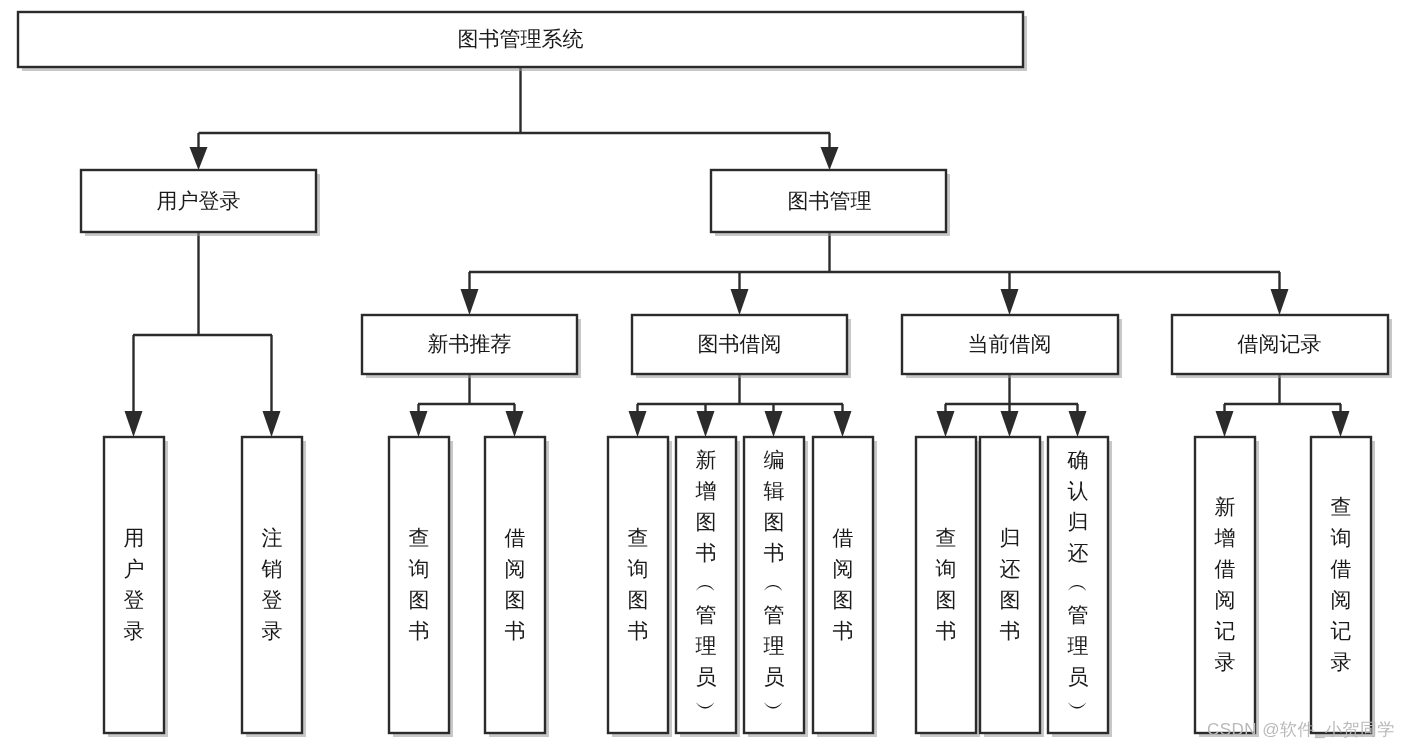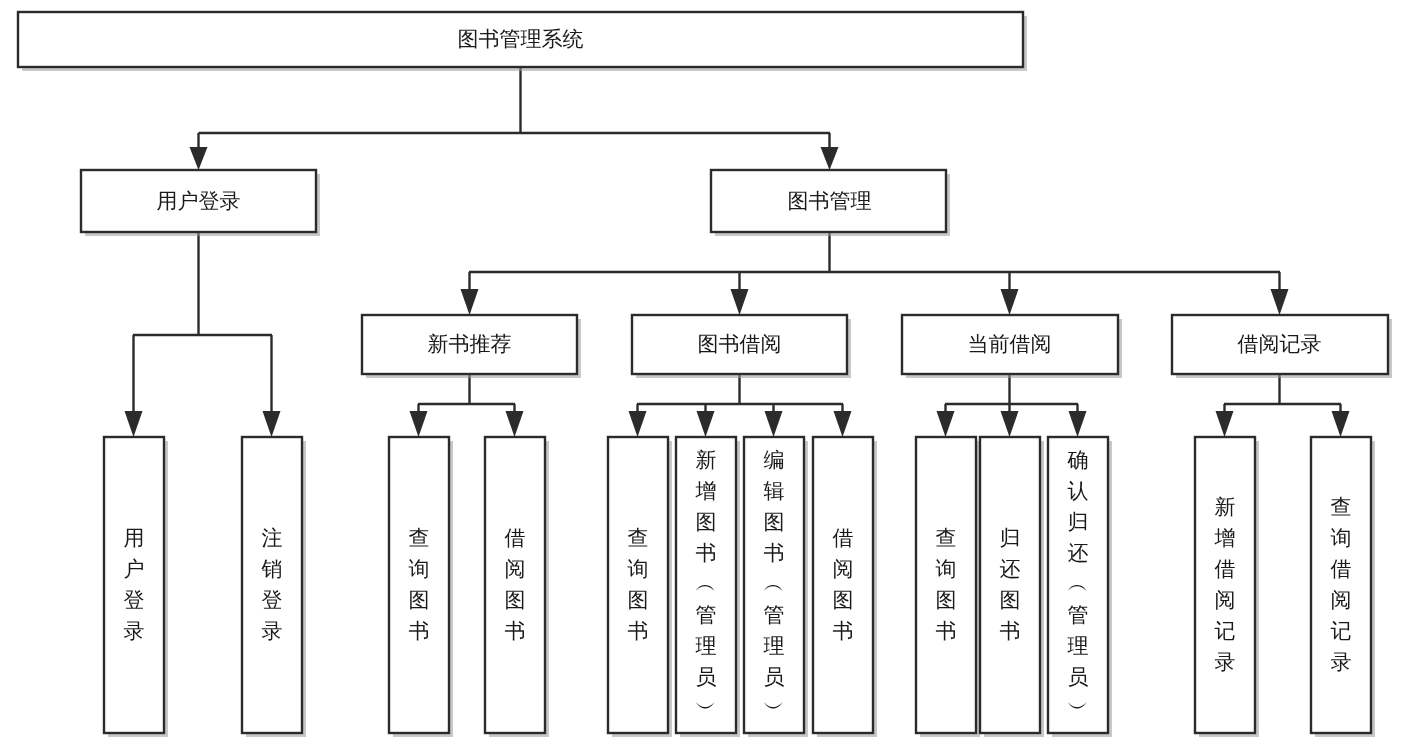--- a/index.html
+++ b/index.html
@@ -259,13 +259,14 @@
 
       <g>
         <rect class="node-box-shadow" x="1315" y="441" width="60" height="296"></rect>
         <rect class="node-box" x="1311" y="437" width="60" height="296"></rect>
         <text class="node-label-v" x="1341" y="507.5"><tspan x="1341" y="507.5">查</tspan><tspan x="1341" y="538.5">询</tspan><tspan x="1341" y="569.5">借</tspan><tspan x="1341" y="600.5">阅</tspan><tspan x="1341" y="631.5">记</tspan><tspan x="1341" y="662.5">录</tspan></text>
       </g>
 
     </g>
   </svg>
 
+  <div class="watermark">CSDN @软件_小贺同学</div>
 </div>
 
 </body></html>

